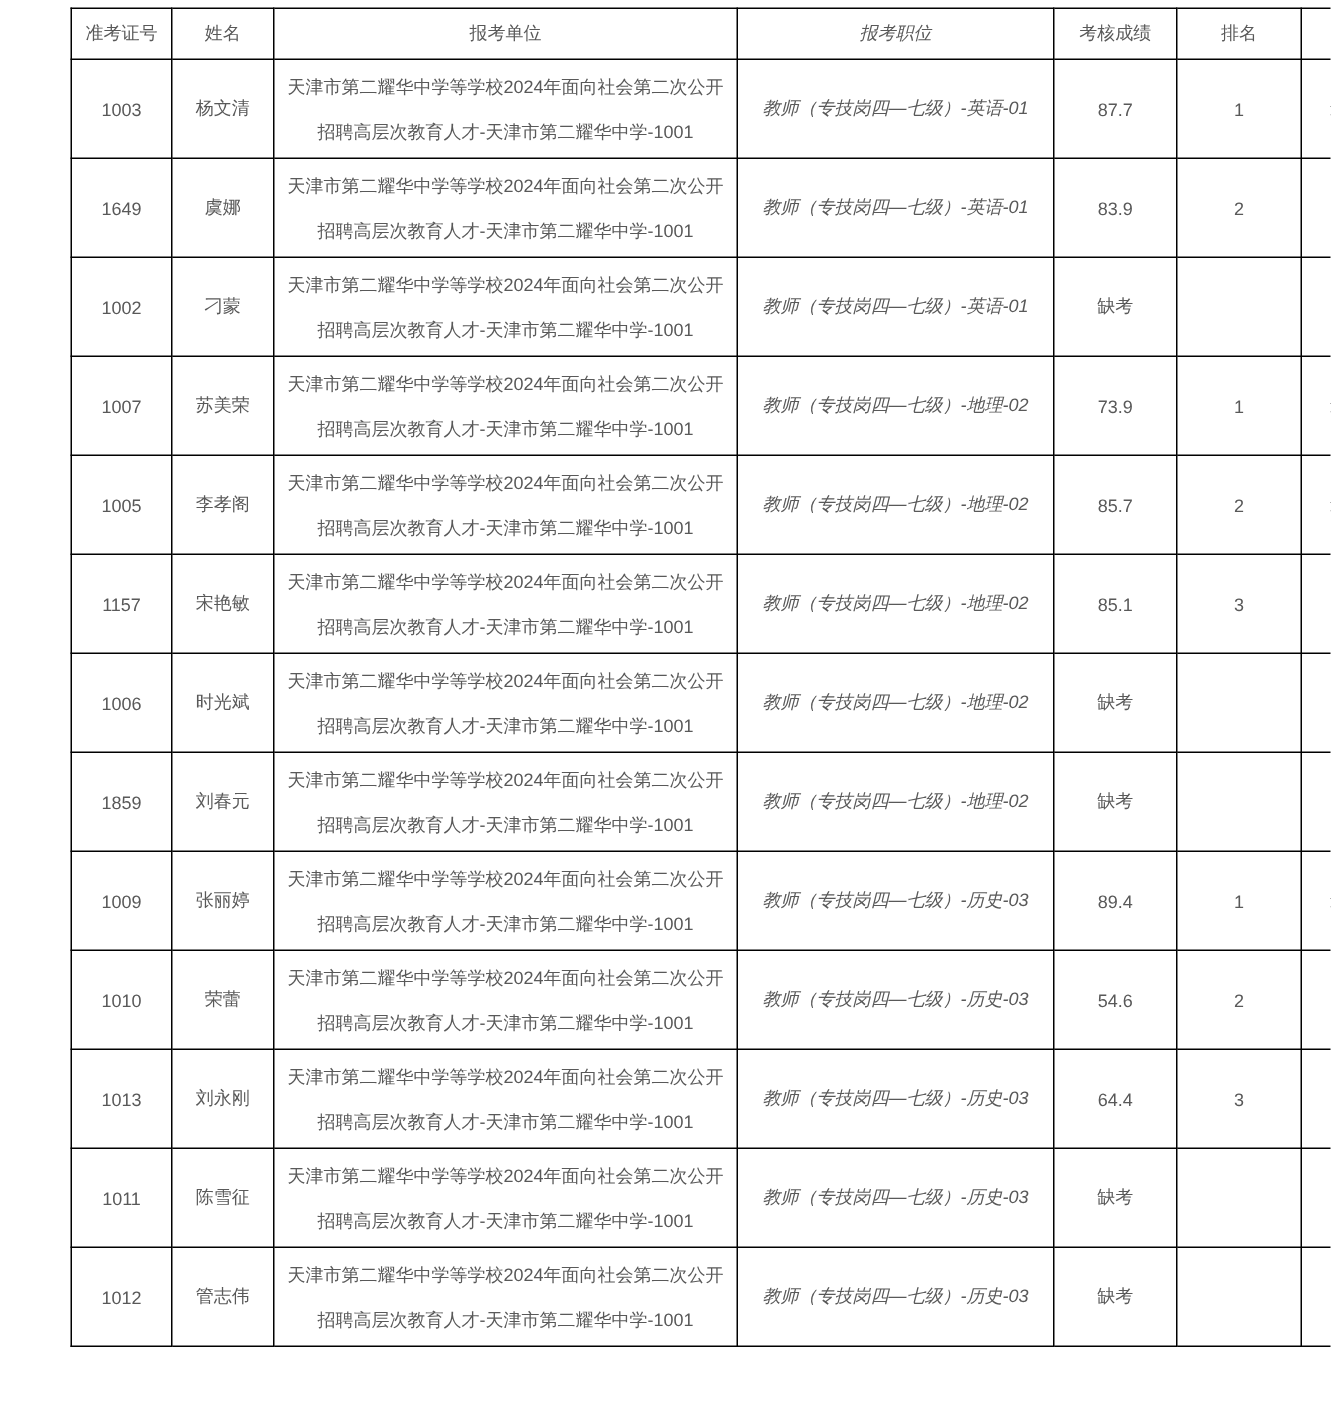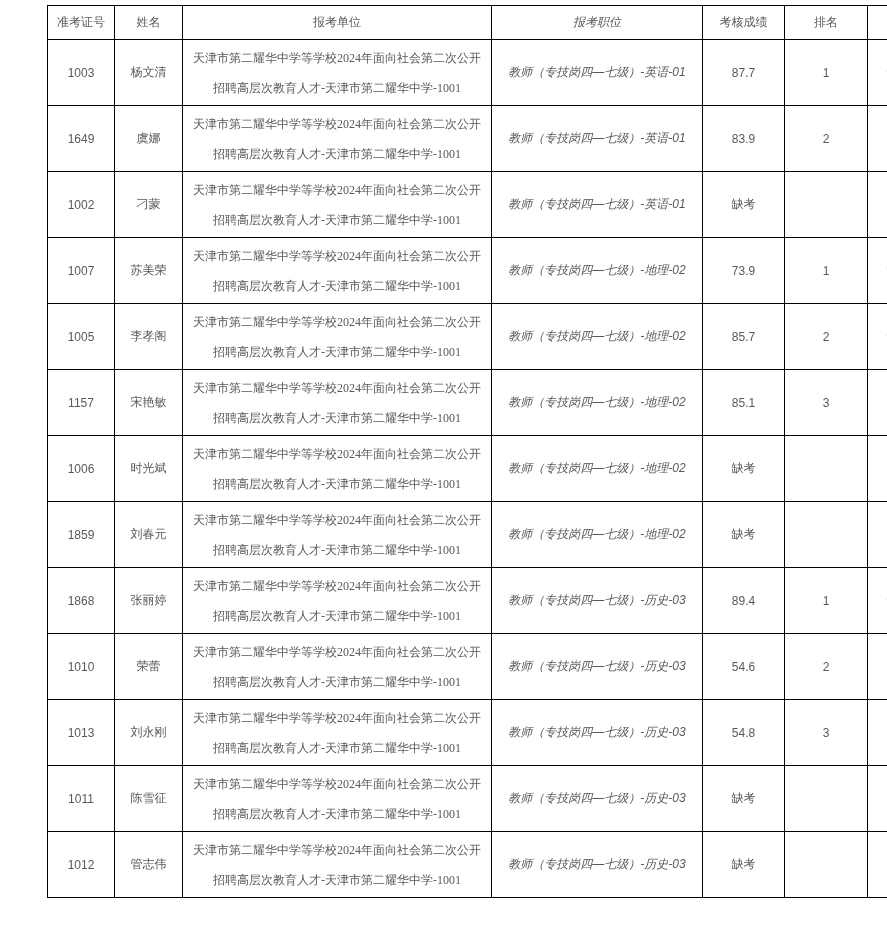--- a/index.html
+++ b/index.html
@@ -30,21 +30,21 @@
     font-size: 12px;
     font-weight: normal;
     padding: 0 2px;
     overflow: hidden;
     word-break: break-all;
   }
   thead tr { height: 34px; }
   tbody tr { height: 66px; }
   .col-exam_no  { width: 62px; }
   .col-name     { width: 63px; }
-  .col-unit     { width: 304px; font-family: Liberation Serif, serif; }
+  .col-unit     { width: 304px; }
   .col-position { width: 206px; font-style: italic; }
   .col-score    { width: 77px; }
   .col-rank     { width: 78px; }
   .col-remark   { width: 81px; }
   .unit-line {
     line-height: 30px;
     white-space: nowrap;
   }
 </style>
 </head>
@@ -154,21 +154,21 @@
           <td class="col-unit">
             <div class="unit-line">天津市第二耀华中学等学校2024年面向社会第二次公开</div>
             <div class="unit-line">招聘高层次教育人才-天津市第二耀华中学-1001</div>
           </td>
           <td class="col-position">教师（专技岗四—七级）-地理-02</td>
           <td class="col-score">缺考</td>
           <td class="col-rank"></td>
           <td class="col-remark"></td>
         </tr>
         <tr>
-          <td class="col-exam_no">1868</td>
+          <td class="col-exam_no">1009</td>
           <td class="col-name">张丽婷</td>
           <td class="col-unit">
             <div class="unit-line">天津市第二耀华中学等学校2024年面向社会第二次公开</div>
             <div class="unit-line">招聘高层次教育人才-天津市第二耀华中学-1001</div>
           </td>
           <td class="col-position">教师（专技岗四—七级）-历史-03</td>
           <td class="col-score">89.4</td>
           <td class="col-rank">1</td>
           <td class="col-remark">进入体检</td>
         </tr>
@@ -185,21 +185,21 @@
           <td class="col-remark"></td>
         </tr>
         <tr>
           <td class="col-exam_no">1013</td>
           <td class="col-name">刘永刚</td>
           <td class="col-unit">
             <div class="unit-line">天津市第二耀华中学等学校2024年面向社会第二次公开</div>
             <div class="unit-line">招聘高层次教育人才-天津市第二耀华中学-1001</div>
           </td>
           <td class="col-position">教师（专技岗四—七级）-历史-03</td>
-          <td class="col-score">54.8</td>
+          <td class="col-score">64.4</td>
           <td class="col-rank">3</td>
           <td class="col-remark"></td>
         </tr>
         <tr>
           <td class="col-exam_no">1011</td>
           <td class="col-name">陈雪征</td>
           <td class="col-unit">
             <div class="unit-line">天津市第二耀华中学等学校2024年面向社会第二次公开</div>
             <div class="unit-line">招聘高层次教育人才-天津市第二耀华中学-1001</div>
           </td>

